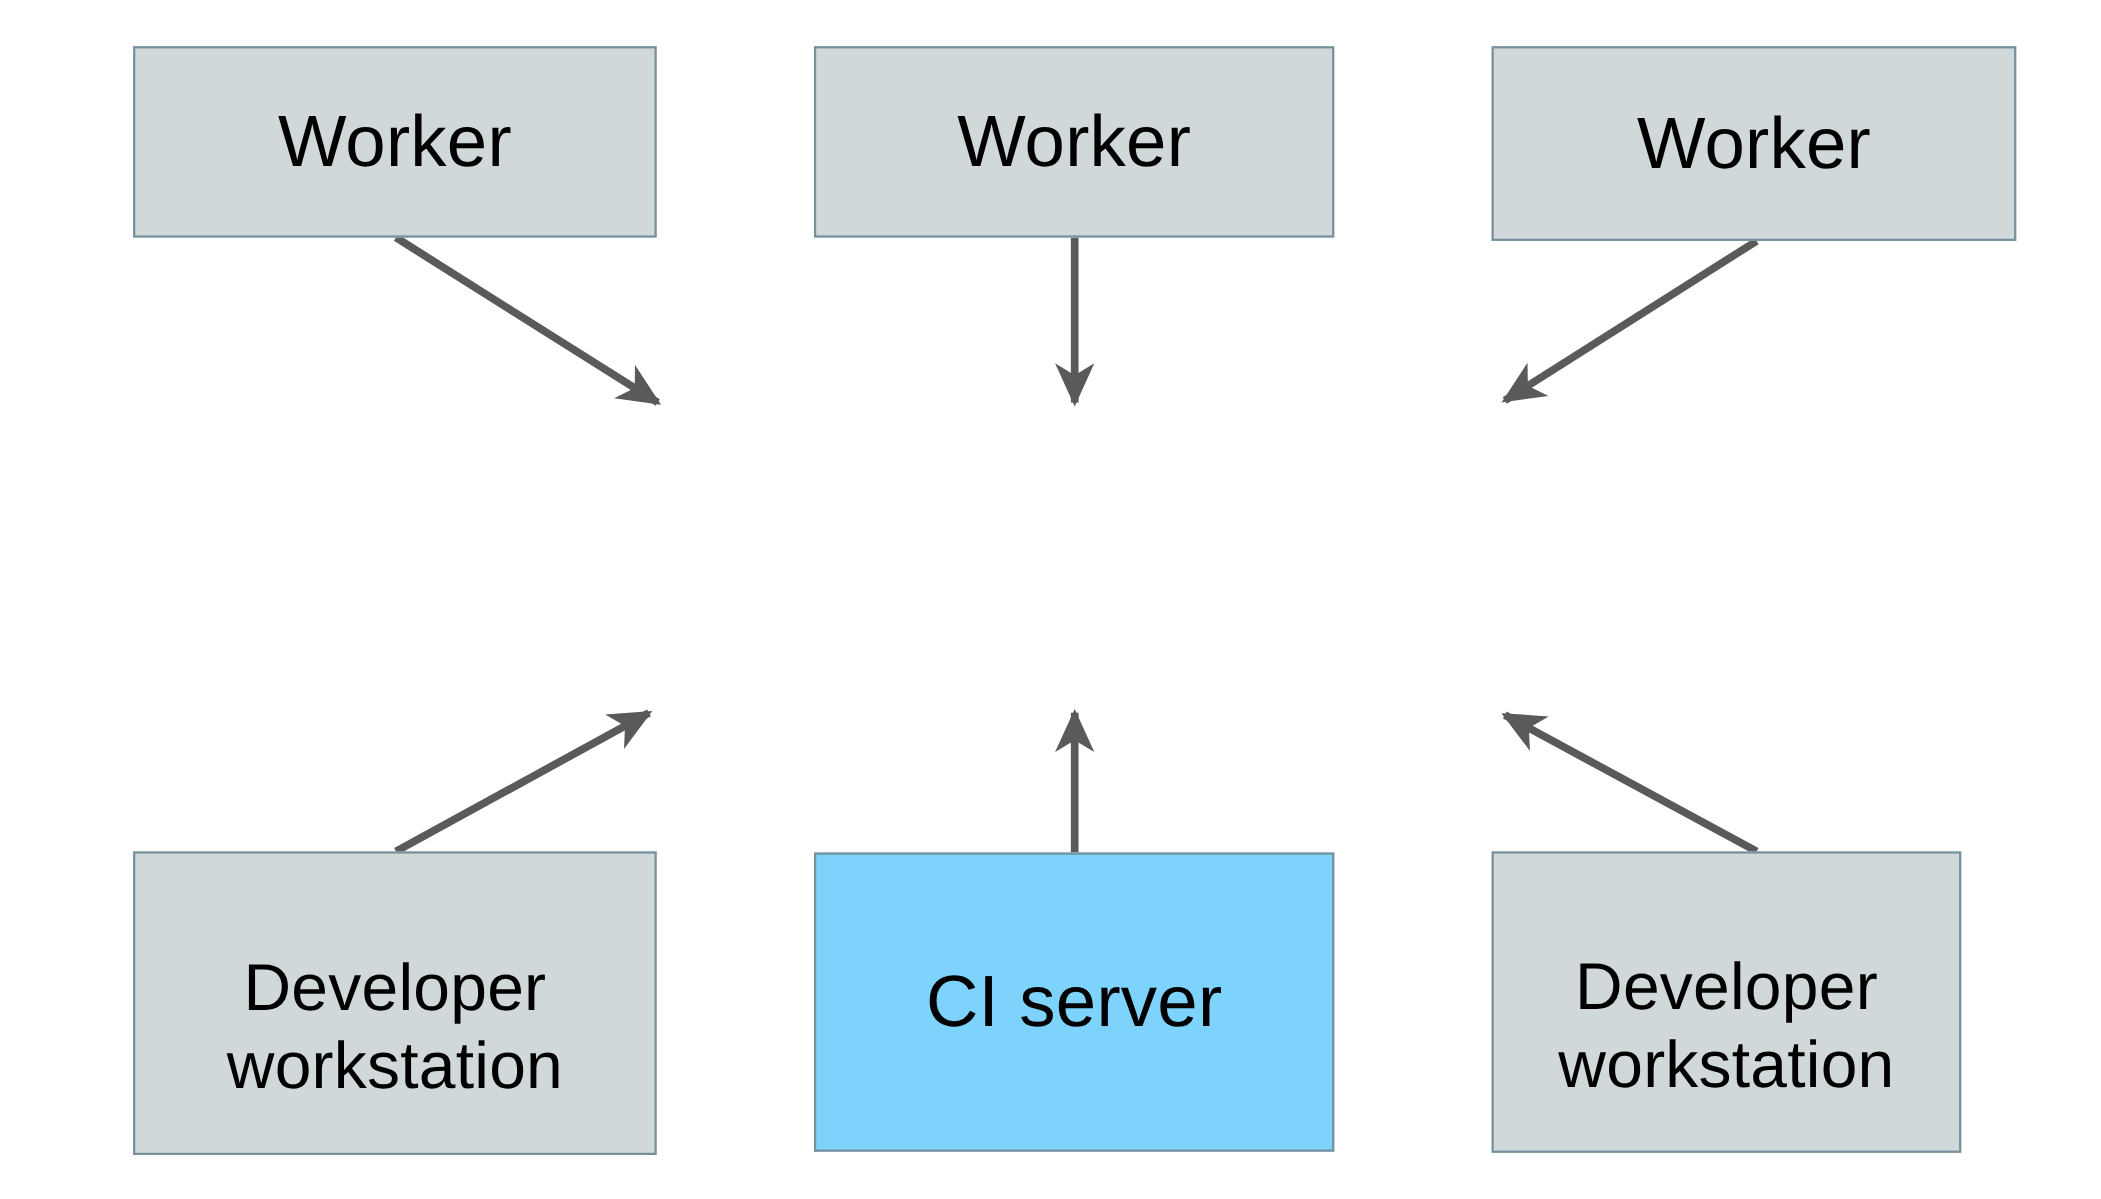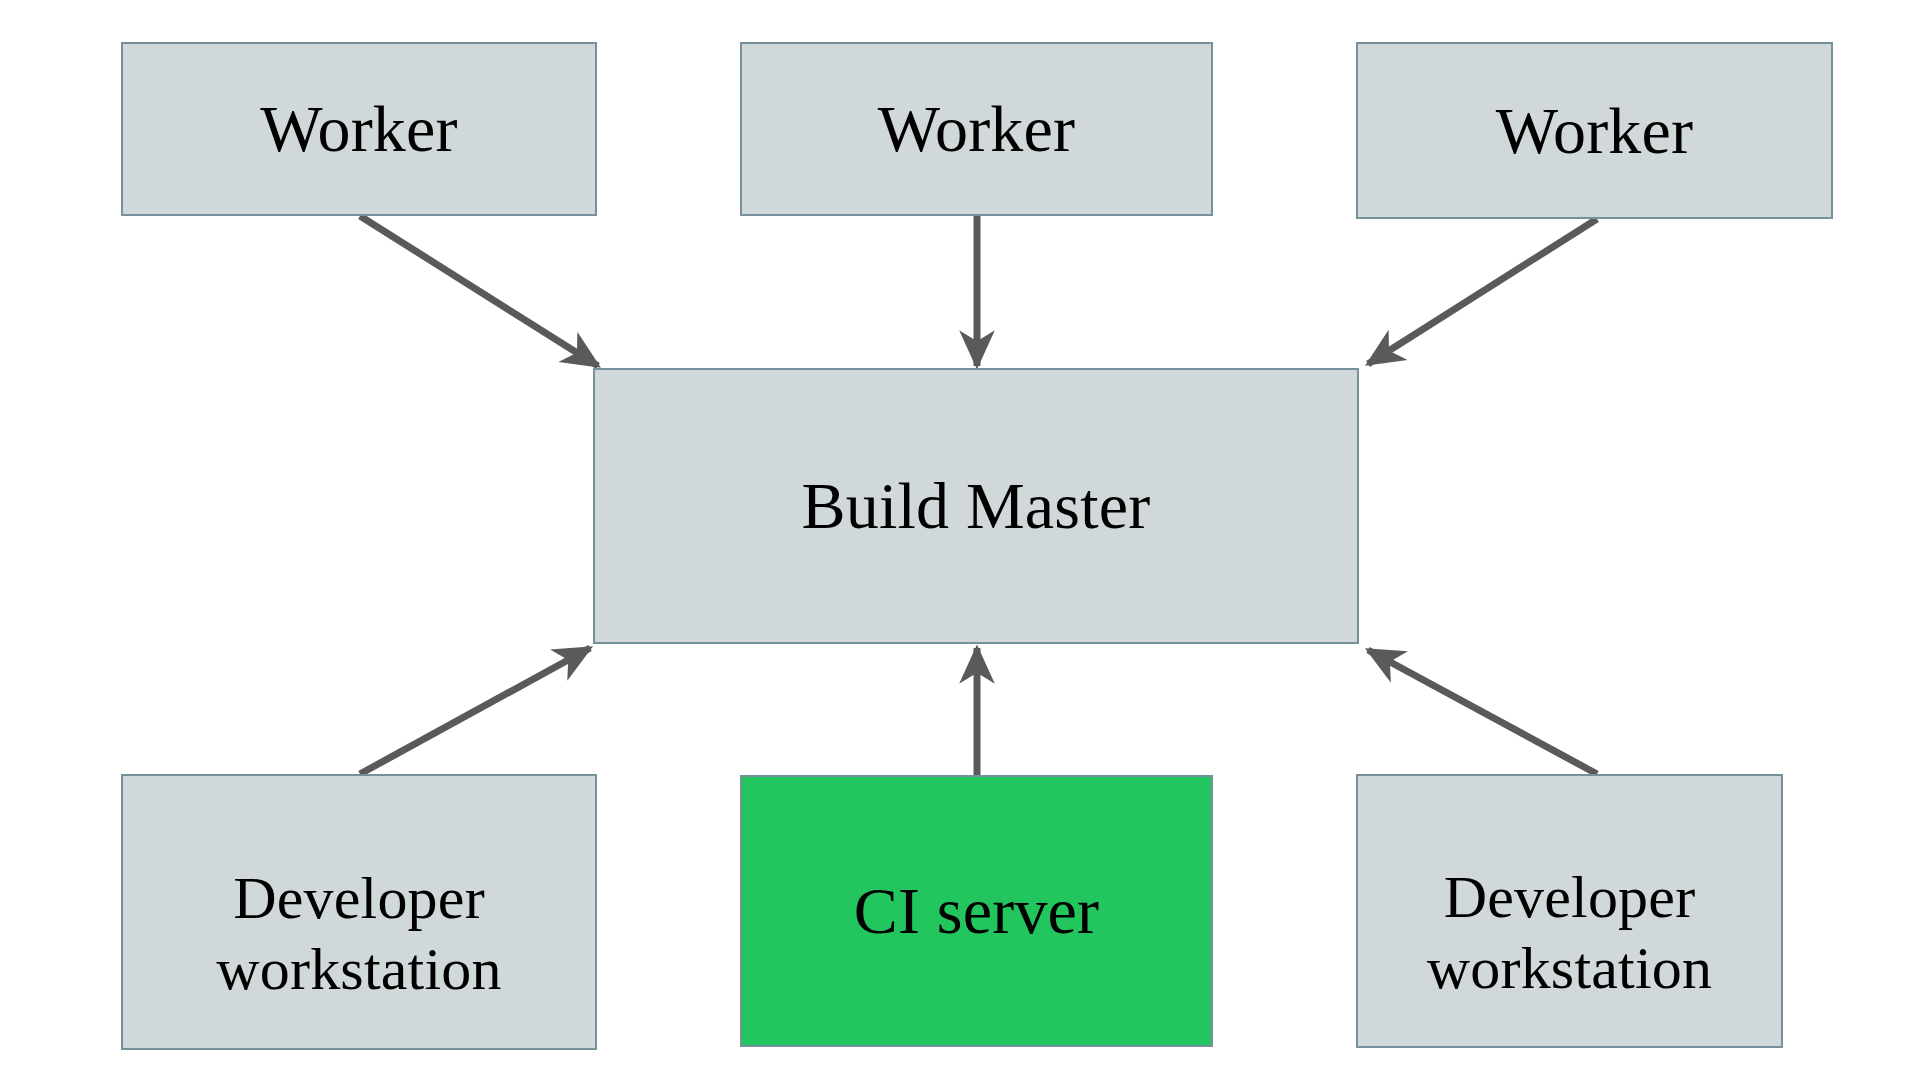--- a/index.html
+++ b/index.html
@@ -6,21 +6,21 @@
     margin: 0;
     padding: 0;
     background: #ffffff;
   }
   #canvas {
     position: relative;
     width: 1872px;
     height: 1090px;
     background: #ffffff;
     overflow: hidden;
-    font-family: Liberation Serif, serif;
+    font-family: Liberation Sans, sans-serif;
   }
   #edge-layer {
     position: absolute;
     left: 0;
     top: 0;
     width: 1910px;
     height: 1090px;
     pointer-events: none;
   }
   .node {
@@ -69,30 +69,27 @@
   </div>
 
   <div class="node" style="left: 740px; top: 42px; width: 473px; height: 174px; background: rgb(208, 216, 218); border-color: rgb(118, 144, 156);">
     <span class="node-label size-lg">Worker</span>
   </div>
 
   <div class="node" style="left: 1356px; top: 42px; width: 477px; height: 177px; background: rgb(208, 216, 218); border-color: rgb(118, 144, 156);">
     <span class="node-label size-lg">Worker</span>
   </div>
 
-  <div class="node" style="left: 593px; top: 368px; width: 766px; height: 276px; background: rgb(208, 216, 218); border-color: rgb(118, 144, 156);">
-    <span class="node-label size-lg">Build Master</span>
-  </div>
 
   <div class="node" style="left: 121px; top: 774px; width: 476px; height: 276px; background: rgb(208, 216, 218); border-color: rgb(118, 144, 156);">
     <span class="node-label size-md">Developer
 workstation</span>
   </div>
 
-  <div class="node" style="left: 740px; top: 775px; width: 473px; height: 272px; background: #22c55e; border-color: rgb(118, 144, 156);">
+  <div class="node" style="left: 740px; top: 775px; width: 473px; height: 272px; background: #7dd3fc; border-color: rgb(118, 144, 156);">
     <span class="node-label size-lg">CI server</span>
   </div>
 
   <div class="node" style="left: 1356px; top: 774px; width: 427px; height: 274px; background: rgb(208, 216, 218); border-color: rgb(118, 144, 156);">
     <span class="node-label size-md">Developer
 workstation</span>
   </div>
 
 </div>
 

